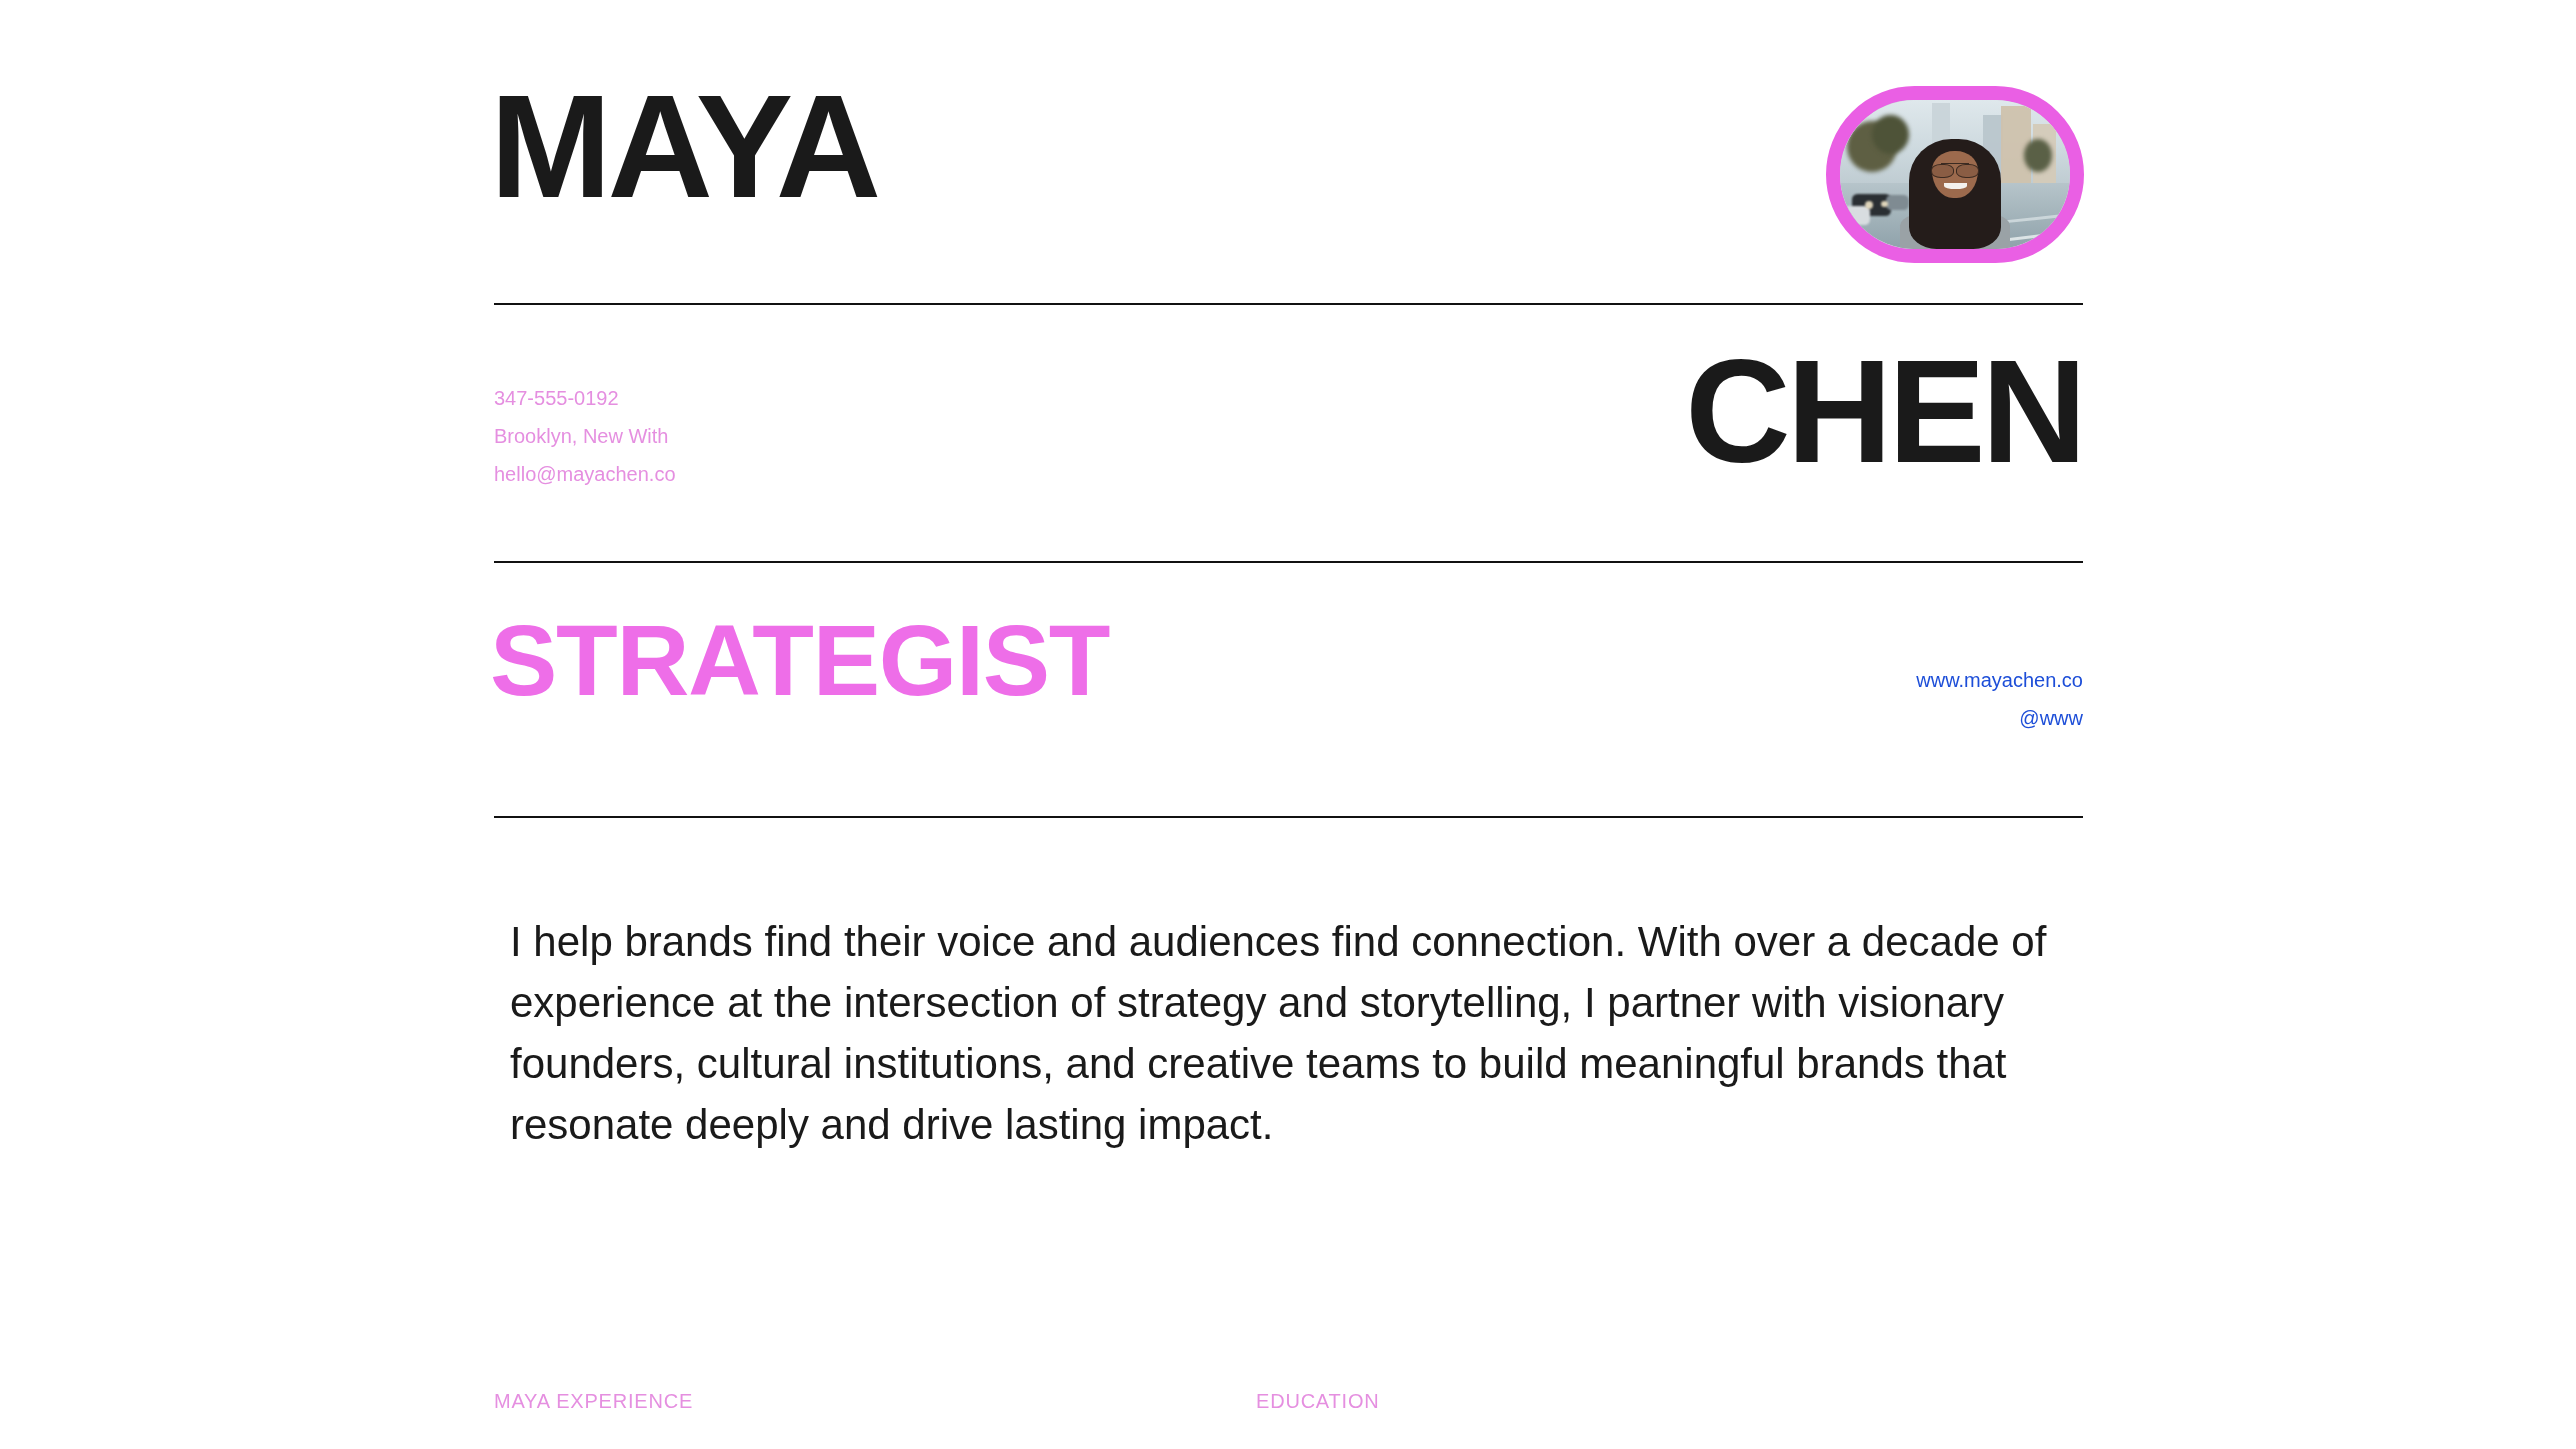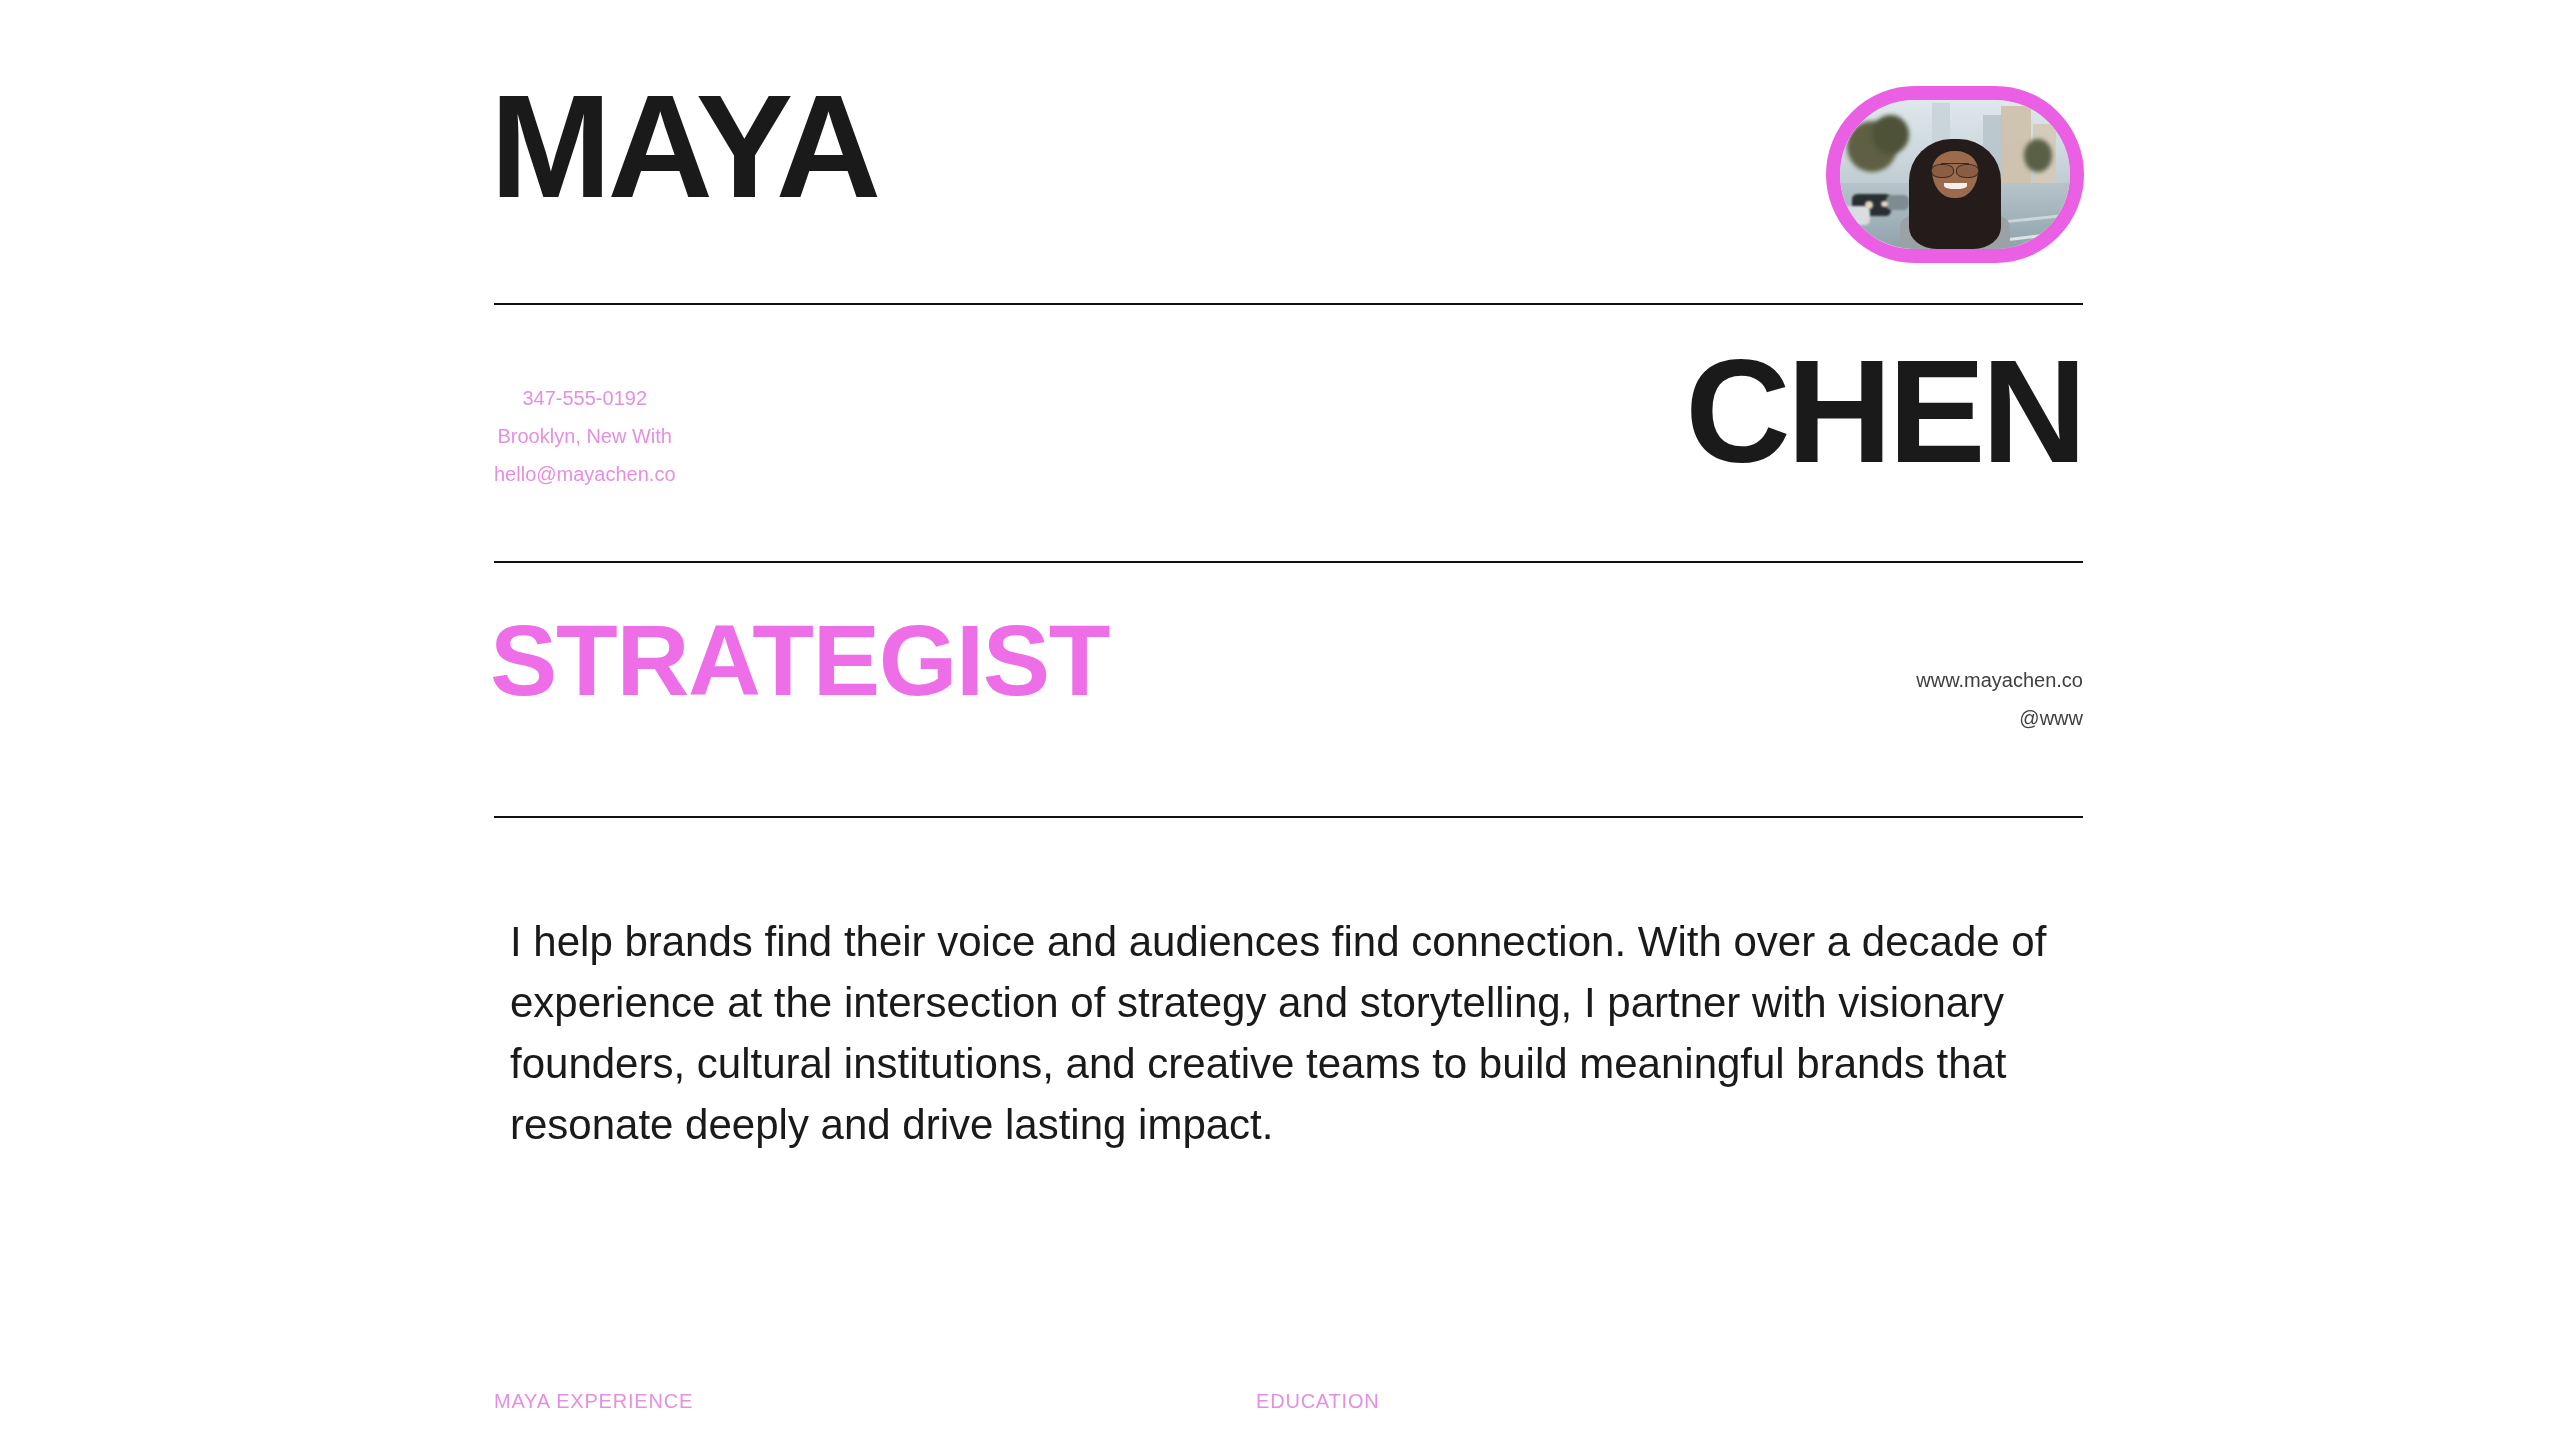--- a/index.html
+++ b/index.html
@@ -163,21 +163,20 @@
     position: absolute;
     left: 494px;
     top: 379px;
   }
   .contact-line {
     font-size: 20px;
     font-weight: 400;
     line-height: 38px;
     color: #e58fe0;
     white-space: nowrap;
-    text-align: center;
   }
 
   
   .role {
     position: absolute;
     left: 490px;
     top: 610px;
     font-size: 101px;
     font-weight: 800;
     letter-spacing: -1.3px;
@@ -191,21 +190,21 @@
     position: absolute;
     left: 494px;
     top: 661px;
     width: 1589px;
     text-align: right;
   }
   .link-line {
     font-size: 20px;
     font-weight: 400;
     line-height: 38px;
-    color: #404040;
+    color: #1d4ed8;
     white-space: nowrap;
   }
 
   
   .summary {
     position: absolute;
     left: 494px;
     top: 911px;
     width: 1610px;
     font-size: 42px;

